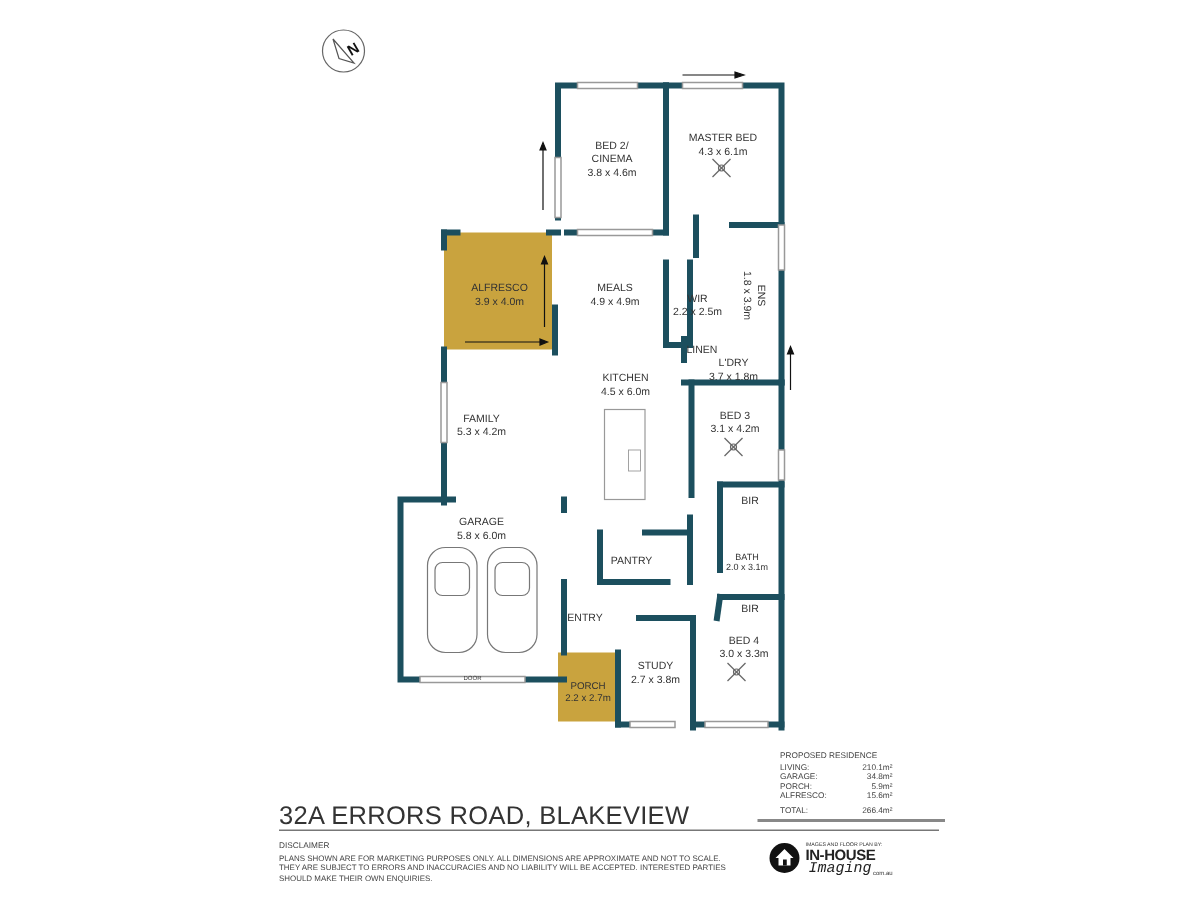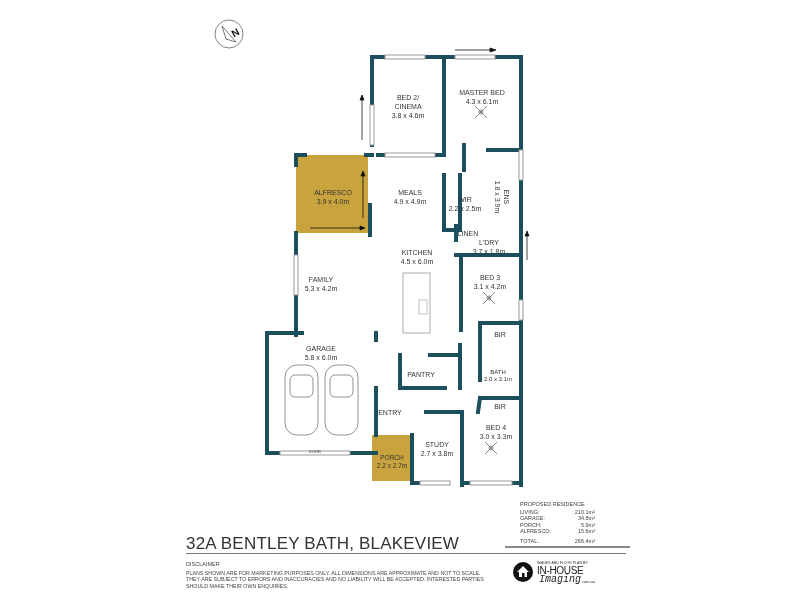--- a/index.html
+++ b/index.html
@@ -14,21 +14,21 @@
   .title-rule{position:absolute;left:186px;top:553px;width:440px;height:1px;background:#777;}
   .disc-h{position:absolute;left:186px;top:561px;font-size:5.5px;color:#444;}
   .disc-t{position:absolute;left:186px;top:570px;width:300px;font-size:5.3px;line-height:6.3px;color:#444;}
   .areas{position:absolute;left:520px;top:501px;font-size:5.5px;line-height:6.5px;color:#444;}
   .areas .hd{display:block;margin-bottom:1px;}
   .areas .row{display:flex;width:75px;justify-content:space-between;}
   .areas .total{margin-top:3px;}
   .areas-rule{position:absolute;left:505px;top:546px;width:125px;height:1.5px;background:#888;}
   .logo{position:absolute;left:512px;top:560px;width:110px;height:25px;}
   .logo .cap{position:absolute;left:25px;top:1px;font-size:3.5px;color:#333;}
-  .logo .brand{position:absolute;left:25px;top:5px;font-size:10px;font-weight:normal;color:#222;letter-spacing:-0.3px;}
+  .logo .brand{position:absolute;left:25px;top:5px;font-size:10px;font-weight:bold;color:#222;letter-spacing:-0.3px;}
   .logo .brand2{position:absolute;left:27px;top:14px;font-size:10px;font-style:italic;color:#222;font-family:Liberation Mono, monospace;}
   .logo .dom{position:absolute;left:70px;top:19px;font-size:4px;color:#333;}
 </style>
 </head>
 <body>
 
 <svg class="plan" viewBox="0 0 800 600" xmlns="http://www.w3.org/2000/svg">
 
   <rect x="296" y="155" width="72" height="78" fill="#c9a33e"></rect>
   <rect x="372" y="435" width="40" height="46" fill="#c9a33e"></rect>
@@ -245,21 +245,21 @@
       <span>ALFRESCO:</span>
       <span>15.6m²</span>
     </div>
   <div class="row total">
       <span>TOTAL:</span>
       <span>266.4m²</span>
     </div>
 </div>
 <div class="areas-rule"></div>
 
-<div class="title">32A BENTLEY BATH, BLAKEVIEW</div>
+<div class="title">32A ERRORS ROAD, BLAKEVIEW</div>
 <div class="title-rule"></div>
 
 <div class="disc-h">DISCLAIMER</div>
 <div class="disc-t">PLANS SHOWN ARE FOR MARKETING PURPOSES ONLY. ALL DIMENSIONS ARE APPROXIMATE AND NOT TO SCALE. THEY ARE SUBJECT TO ERRORS AND INACCURACIES AND NO LIABILITY WILL BE ACCEPTED. INTERESTED PARTIES SHOULD MAKE THEIR OWN ENQUIRIES.</div>
 
 <div class="logo">
   <svg class="abs" style="left:0;top:1px" width="22" height="22" viewBox="0 0 22 22">
     <circle cx="11" cy="11" r="10" fill="#111"></circle>
     <polygon points="11,5 17,11 15,11 15,16 7,16 7,11 5,11" fill="#fff"></polygon>
     <rect x="10" y="12" width="2.5" height="4" fill="#111"></rect>

